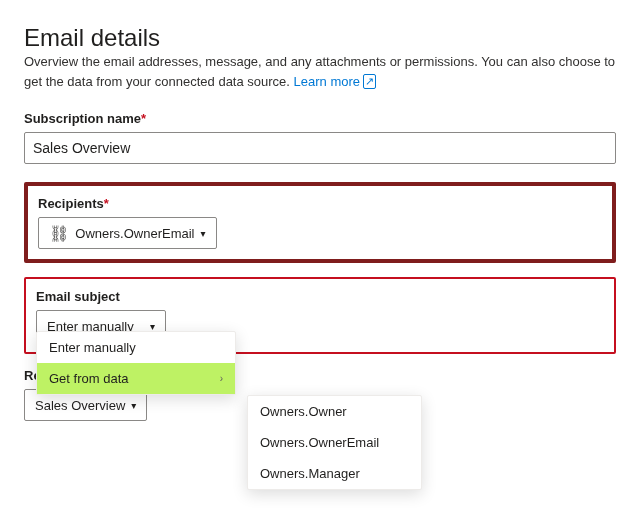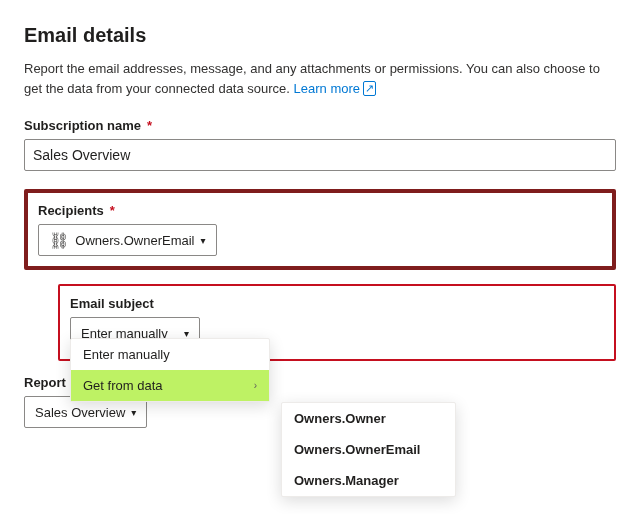--- a/index.html
+++ b/index.html
@@ -6,23 +6,22 @@
     body {
       font-family: 'Segoe UI', Arial, sans-serif;
       font-size: 14px;
       color: #201f1e;
       background: #fff;
       padding: 24px;
       width: 640px;
       min-height: 514px;
     }
     h1 {
-      font-size: 20px;
-      font-weight: 700;
-      margin-bottom: 12px;
+      font-size: 24px;
+      font-weight: 400;
     }
     .description {
       font-size: 13px;
       color: #323130;
       line-height: 1.5;
       margin-bottom: 20px;
     }
     .learn-more {
       color: #0078d4;
       text-decoration: none;
@@ -38,21 +37,21 @@
       border-radius: 2px;
       padding: 0 1px;
       line-height: 1.2;
     }
     .field-label {
       font-size: 13px;
       font-weight: 600;
       margin-bottom: 6px;
       display: flex;
       align-items: center;
-      gap: 6px;
+      gap: 0;
     }
     .required {
       color: #c50f1f;
     }
     .field-group {
       margin-bottom: 18px;
     }
     input[type="text"] {
       width: 100%;
       height: 32px;
@@ -92,21 +91,20 @@
       font-size: 16px;
       color: #323130;
     }
     
     .email-subject-section {
       border: 2px solid #c50f1f;
       border-radius: 2px;
       padding: 10px;
       margin-bottom: 14px;
       position: relative;
-      margin-left: 34px;
     }
     .subject-row {
       display: flex;
       gap: 8px;
       align-items: center;
     }
     .subject-row .dropdown-btn {
       min-width: 130px;
     }
     .subject-input {
@@ -147,21 +145,20 @@
     
     .submenu {
       position: absolute;
       left: 210px;
       top: 32px;
       width: 175px;
       background: #fff;
       border: 1px solid #edebe9;
       box-shadow: 0 4px 16px rgba(0,0,0,0.14);
       border-radius: 2px;
-      font-weight: bold;
     }
     .submenu-item {
       padding: 8px 12px;
       font-size: 13px;
       cursor: pointer;
       color: #201f1e;
     }
     .chevron-right {
       font-size: 10px;
       color: #605e5c;
@@ -184,21 +181,21 @@
       cursor: pointer;
       margin-left: 4px;
     }
   </style>
 </head>
 <body>
 
 <h1>Email details</h1>
 
 <p class="description">
-  <span>Report the email addresses, message, and any attachments or permissions. You can also choose to get the data from your connected data source.</span>
+  <span>Overview the email addresses, message, and any attachments or permissions. You can also choose to get the data from your connected data source.</span>
   <a class="learn-more" href="#">
     <span>Learn more</span>
     <span class="external-icon">↗</span>
   </a>
 </p>
 
 <div class="field-group">
   <div class="field-label">
     <span>Subscription name</span>
     <span class="required">*</span>

